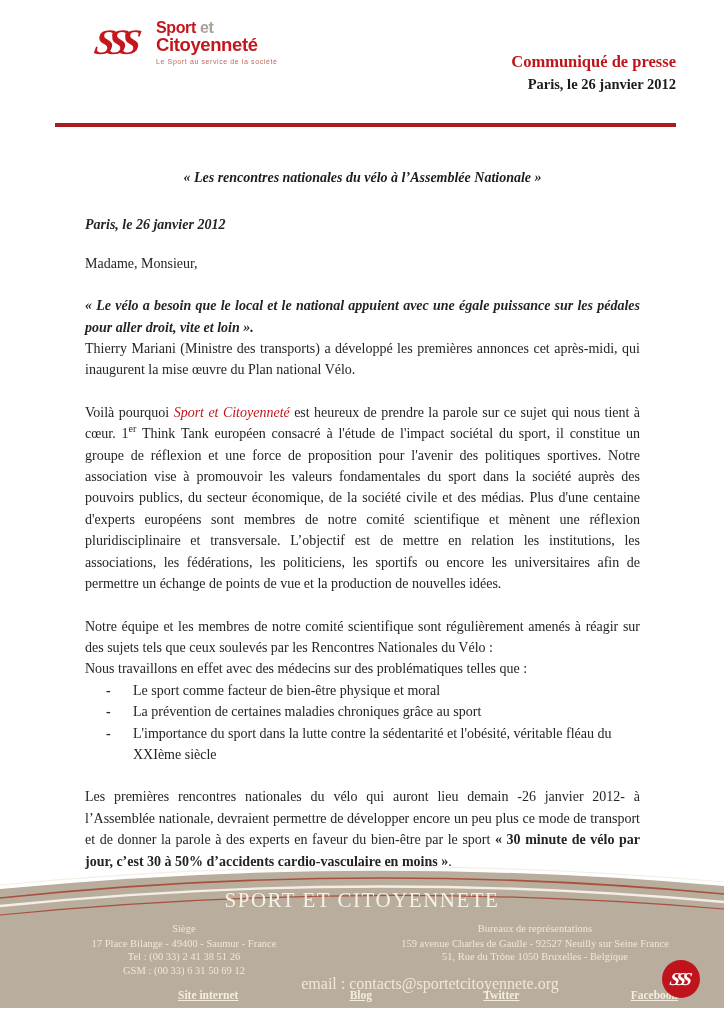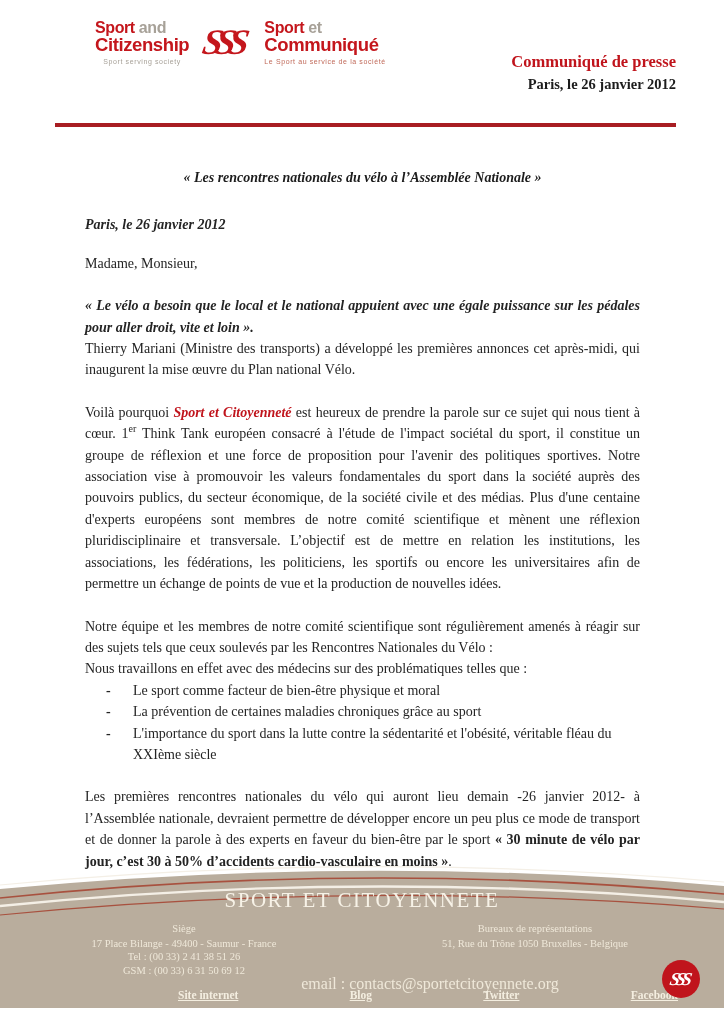--- a/index.html
+++ b/index.html
@@ -35,21 +35,21 @@
   .content{margin:0 84px 0 85px;font-size:14px;line-height:21.4px;}
   .doc-title{
     text-align:center;font-weight:bold;font-style:italic;font-size:14px;
     margin-top:40px;color:#1c1c1c;
   }
   .date-line{font-weight:bold;font-style:italic;font-size:14px;margin-top:26px;}
   .salutation{margin-top:17px;}
   p.para{margin:21px 0 0 0;text-align:justify;}
   p.flow{margin:0;text-align:justify;}
   .bi{font-weight:bold;font-style:italic;}
-  .brand-red{color:#c0141c;font-weight:bold;font-style:italic;}
+  .brand-red{color:#c0141c;font-weight:normal;font-style:italic;}
   .b{font-weight:bold;}
   .i{font-style:italic;}
   sup{font-size:10px;line-height:0;}
   .bullets{margin-top:0;}
   .bullet{display:flex;text-align:left;}
   .bullet .dash{width:27px;margin-left:21px;flex:0 0 auto;font-weight:bold;}
   .bullet .btxt{flex:1;}
 
   
   .footer{position:absolute;left:0;bottom:16px;width:724px;height:150px;}
@@ -75,38 +75,28 @@
     font-size:18px;letter-spacing:-4px;transform:skewX(-10deg);padding-right:3px;
   }
 </style>
 </head>
 <body>
 
 <div class="page">
 
   <div class="header">
     <div class="logos">
-      <div class="logo-block">
-        <div class="logo-line l1">
-          <span class="red">Sport</span>
-          <span class="grey">and</span>
-        </div>
-        <div class="logo-line l2">
-          <span class="red">Citizenship</span>
-        </div>
-        <div class="tagline en">Sport serving society</div>
-      </div>
       <div class="logo-mark">SSS</div>
       <div class="logo-block">
         <div class="logo-line l1">
           <span class="red">Sport</span>
           <span class="grey">et</span>
         </div>
         <div class="logo-line l2">
-          <span class="red">Communiqué</span>
+          <span class="red">Citoyenneté</span>
         </div>
         <div class="tagline fr">Le Sport au service de la société</div>
       </div>
     </div>
     <div class="press">
       <div class="press-label">Communiqué de presse</div>
       <div class="press-date">Paris, le 26 janvier 2012</div>
     </div>
   </div>
 
@@ -158,20 +148,21 @@
 
     <div class="fcol col-siege">
       <div class="fcol-title">Siège</div>
       <div>17 Place Bilange -  49400 - Saumur - France</div>
       <div>Tel : (00 33)  2 41 38 51 26</div>
       <div>GSM : (00 33) 6 31 50 69 12</div>
     </div>
 
     <div class="fcol col-bureaux">
       <div class="fcol-title">Bureaux de représentations</div>
+      <div>159 avenue Charles de Gaulle - 92527 Neuilly sur Seine France</div>
       <div>51, Rue du Trône  1050 Bruxelles - Belgique</div>
     </div>
 
     <div class="femail">email : contacts@sportetcitoyennete.org</div>
 
     <div class="flinks">
       <span class="flink">Site internet</span>
       <span class="flink">Blog</span>
       <span class="flink">Twitter</span>
       <span class="flink">Facebook</span>

